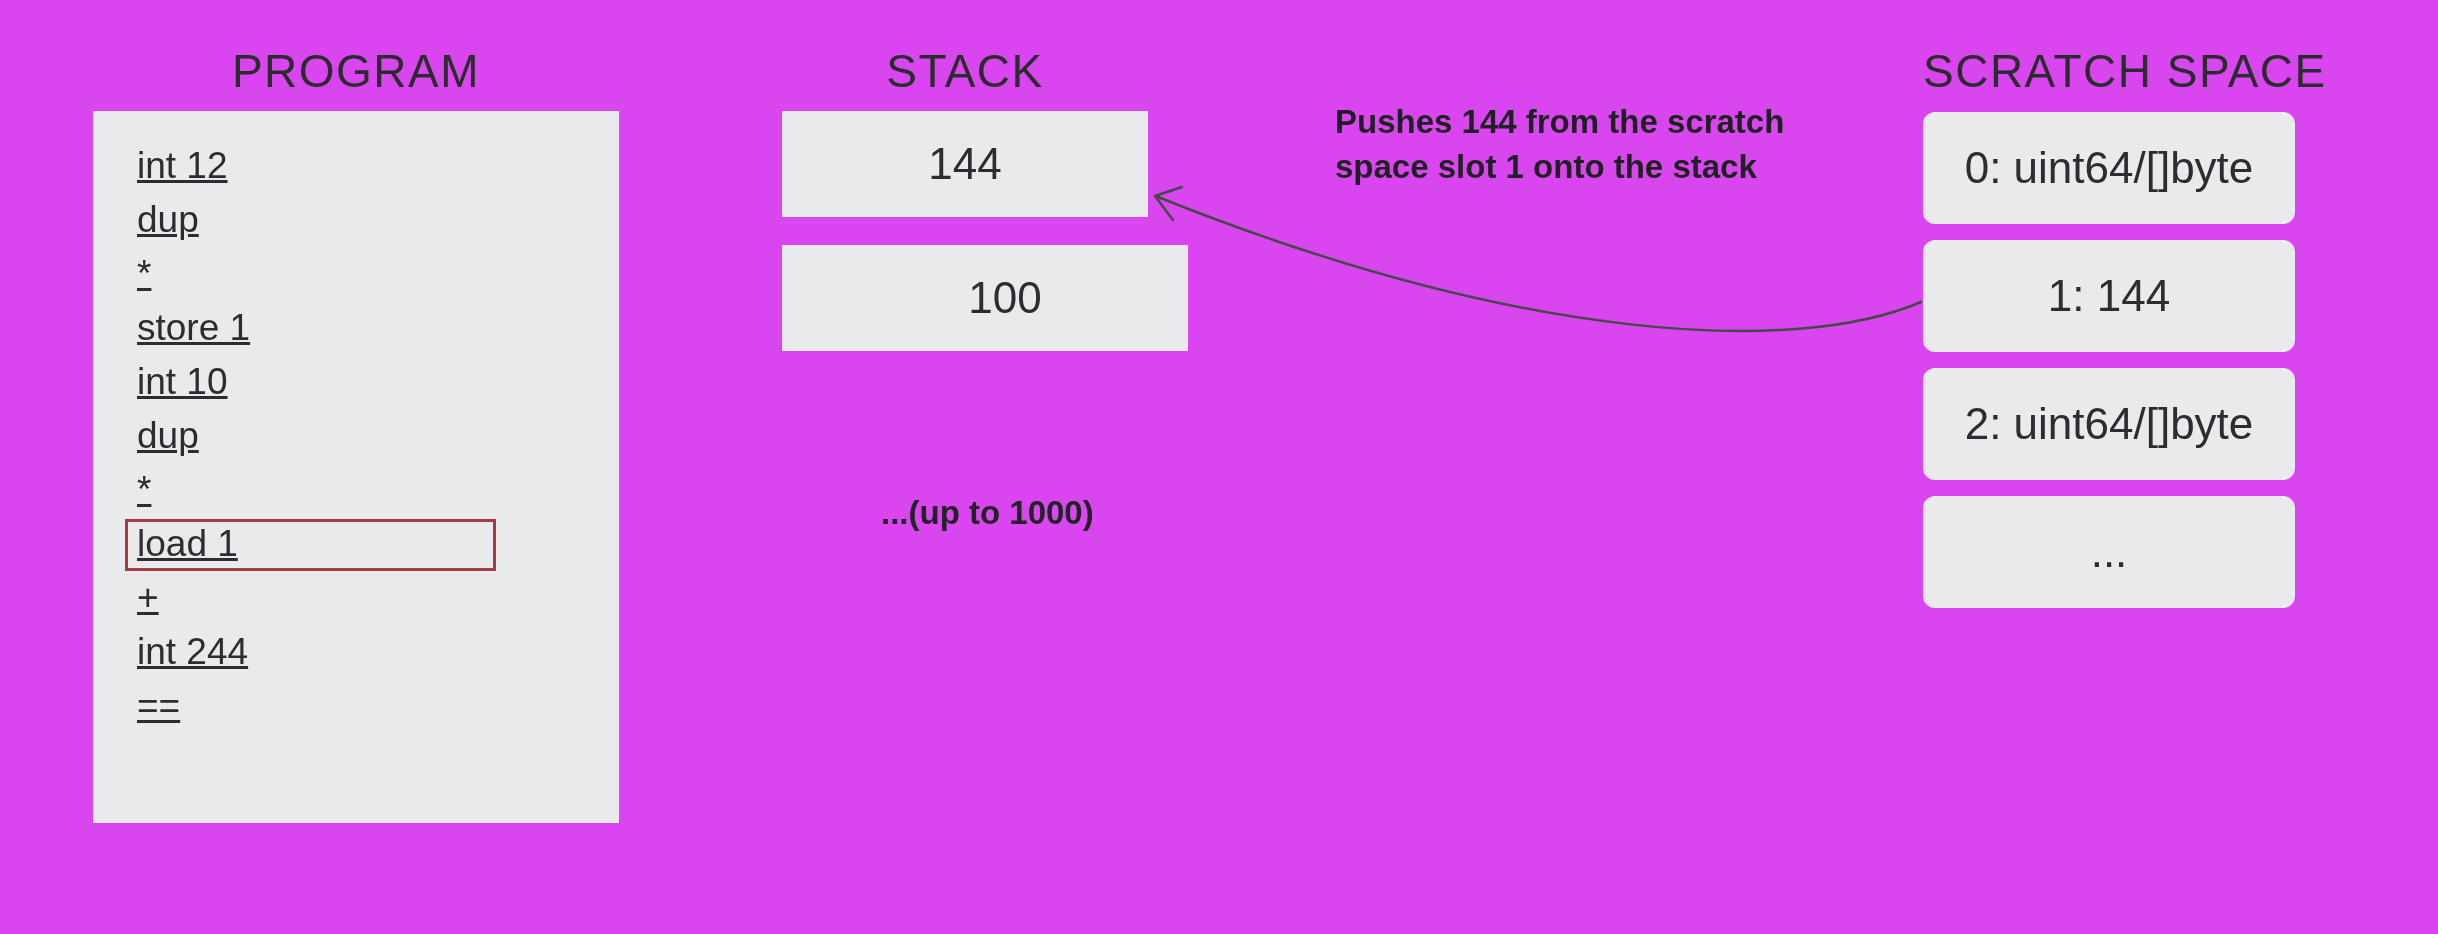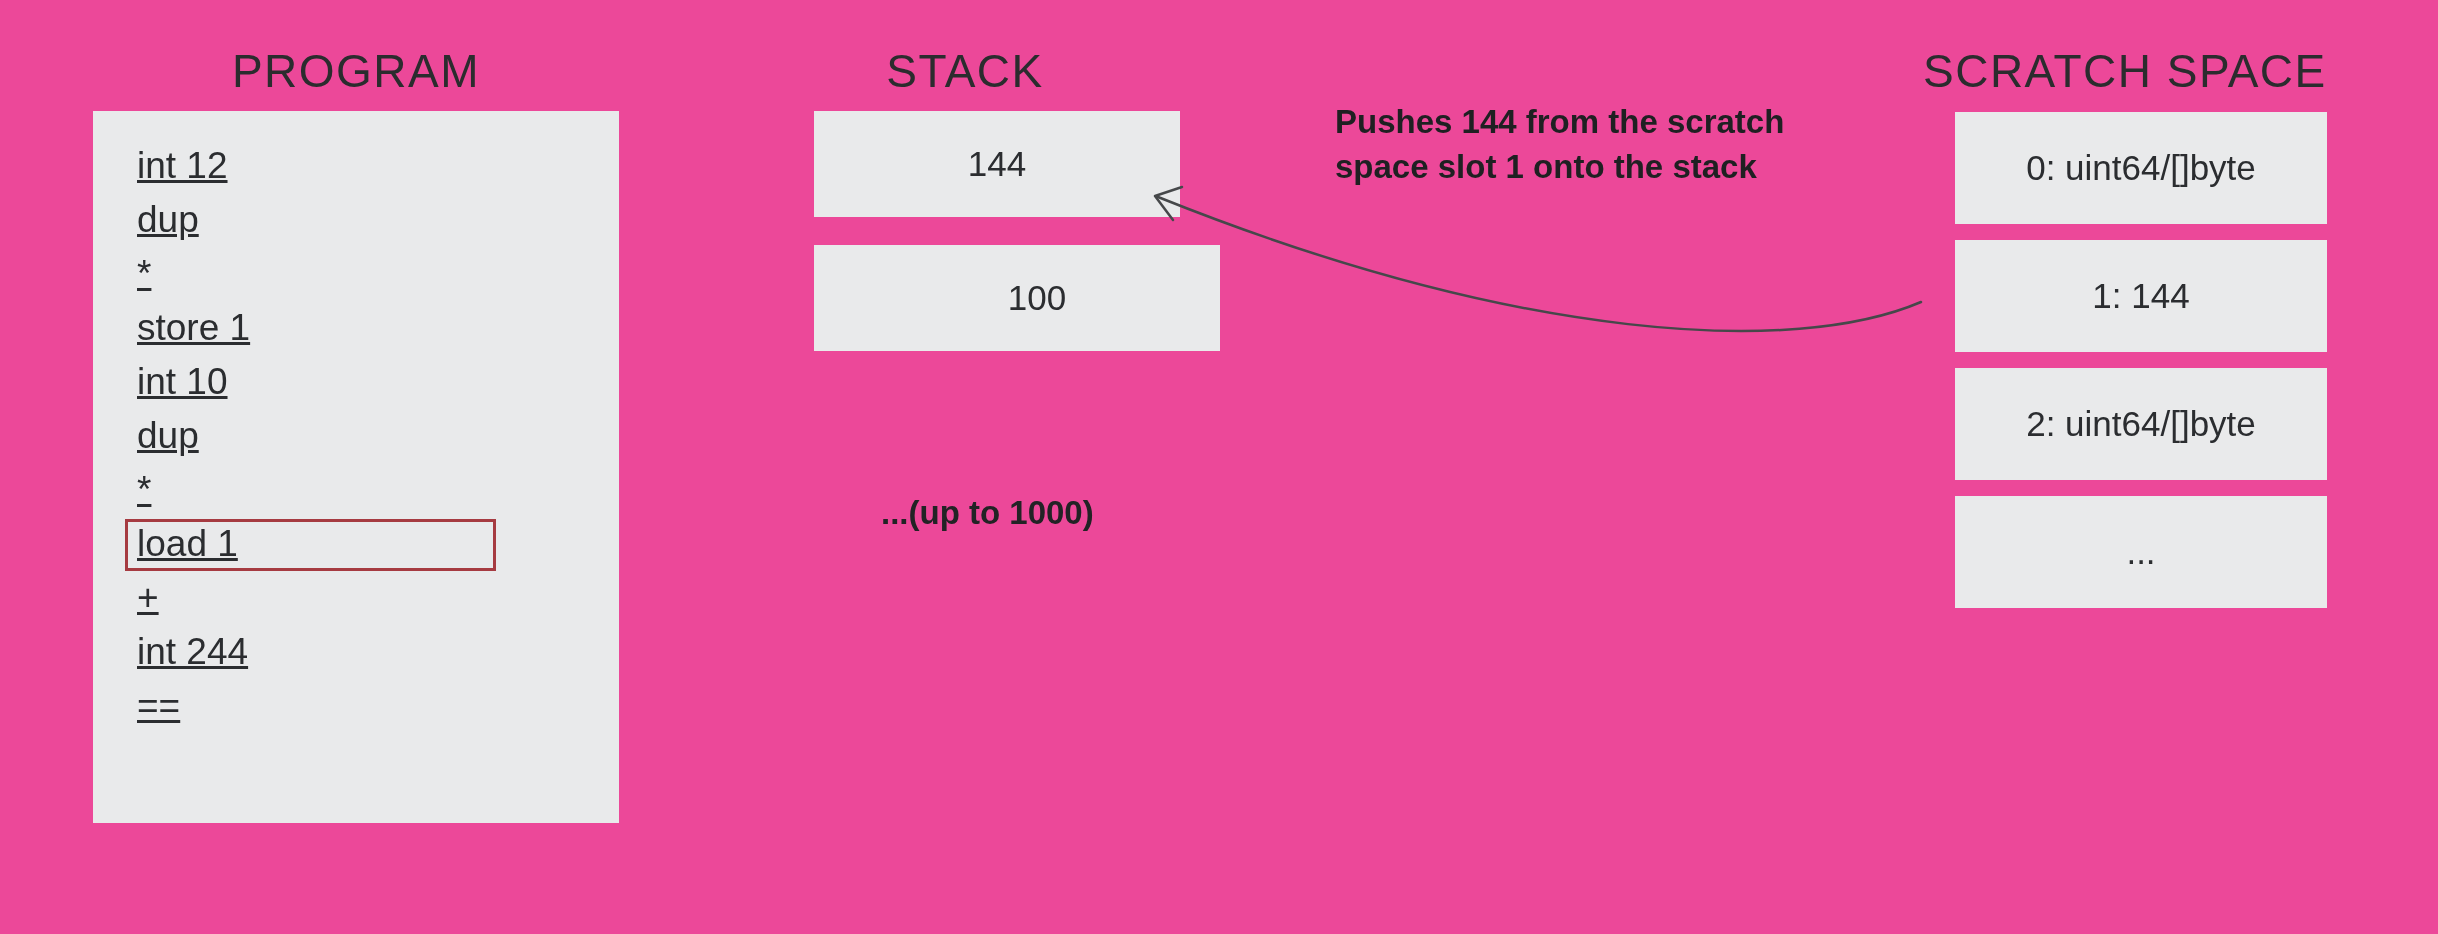--- a/index.html
+++ b/index.html
@@ -4,21 +4,21 @@
 <style>
   html, body {
     margin: 0;
     padding: 0;
     background: #ffffff;
   }
   .stage {
     position: relative;
     width: 2438px;
     height: 934px;
-    background: #ec4899;
+    background: #d946ef;
     font-family: "Liberation Sans", "DejaVu Sans", sans-serif;
     overflow: hidden;
   }
   .col-title {
     position: absolute;
     top: 44px;
     font-size: 46px;
     font-weight: 400;
     letter-spacing: 1.5px;
     color: #2b2c2e;
@@ -54,26 +54,25 @@
     border: 3px solid #a63b41;
     box-sizing: border-box;
     background: transparent;
   }
   .slot {
     position: absolute;
     background: #e9eaeb;
     display: flex;
     align-items: center;
     justify-content: center;
-    font-size: 35px;
+    font-size: 44px;
     color: #2b2d30;
-    margin-left: 32px;
   }
   .stack-slot { left: 782px; width: 366px; height: 106px; }
-  .scratch-slot { left: 1923px; width: 372px; height: 112px; }
+  .scratch-slot { left: 1923px; width: 372px; height: 112px; border-radius: 12px; }
   .capacity-note {
     position: absolute;
     left: 881px;
     top: 494px;
     font-size: 33px;
     font-weight: 600;
     color: #222325;
     white-space: nowrap;
   }
   .annotation {

